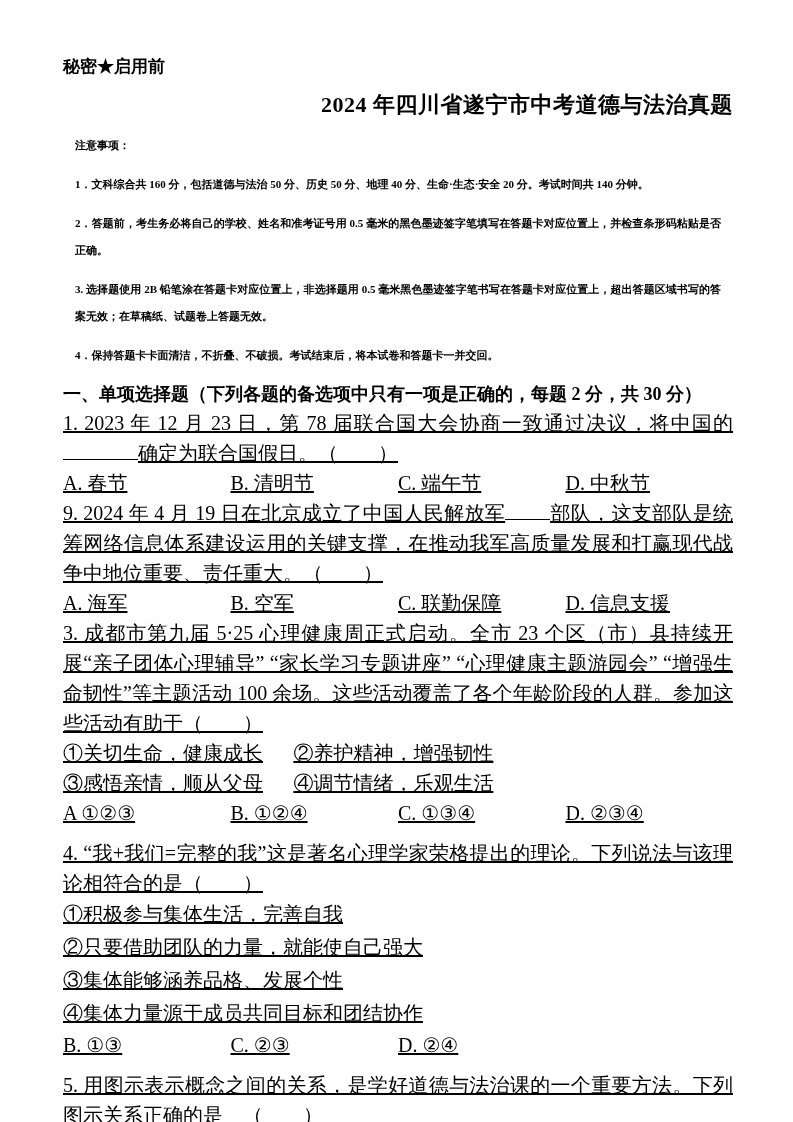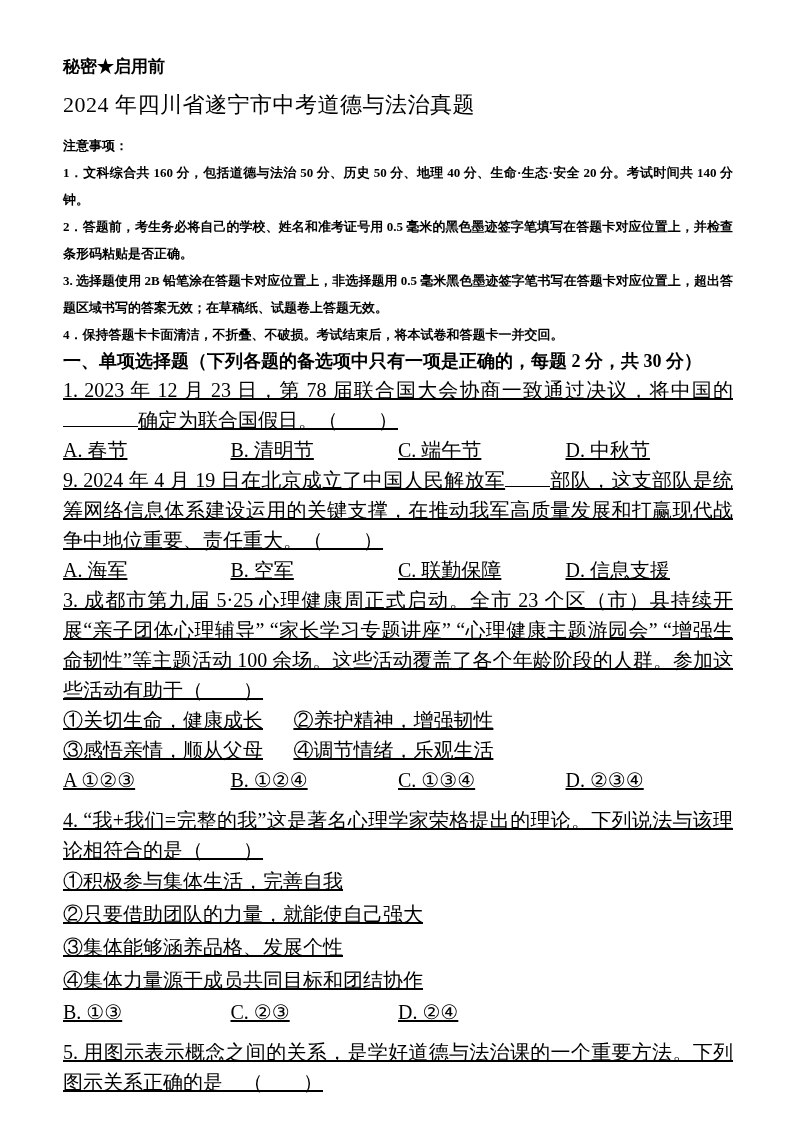--- a/index.html
+++ b/index.html
@@ -15,29 +15,29 @@
     overflow: hidden;
   }
   .classification {
     font-size: 17px;
     font-weight: 700;
     line-height: 22px;
   }
   .doc-title {
     margin: 12px 0 0 0;
     font-size: 22px;
-    font-weight: 400;
+    font-weight: 700;
     line-height: 30px;
-    text-align: left;
+    text-align: right;
     letter-spacing: 0.5px;
   }
   .notice { margin-top: 12px; }
   .notice p {
-    margin: 0;
-    font-size: 13px;
+    margin: 12px;
+    font-size: 11px;
     font-weight: 700;
     line-height: 27px;
     text-align: justify;
   }
   .section-heading {
     margin: 0;
     font-size: 18px;
     font-weight: 700;
     line-height: 27px;
   }

